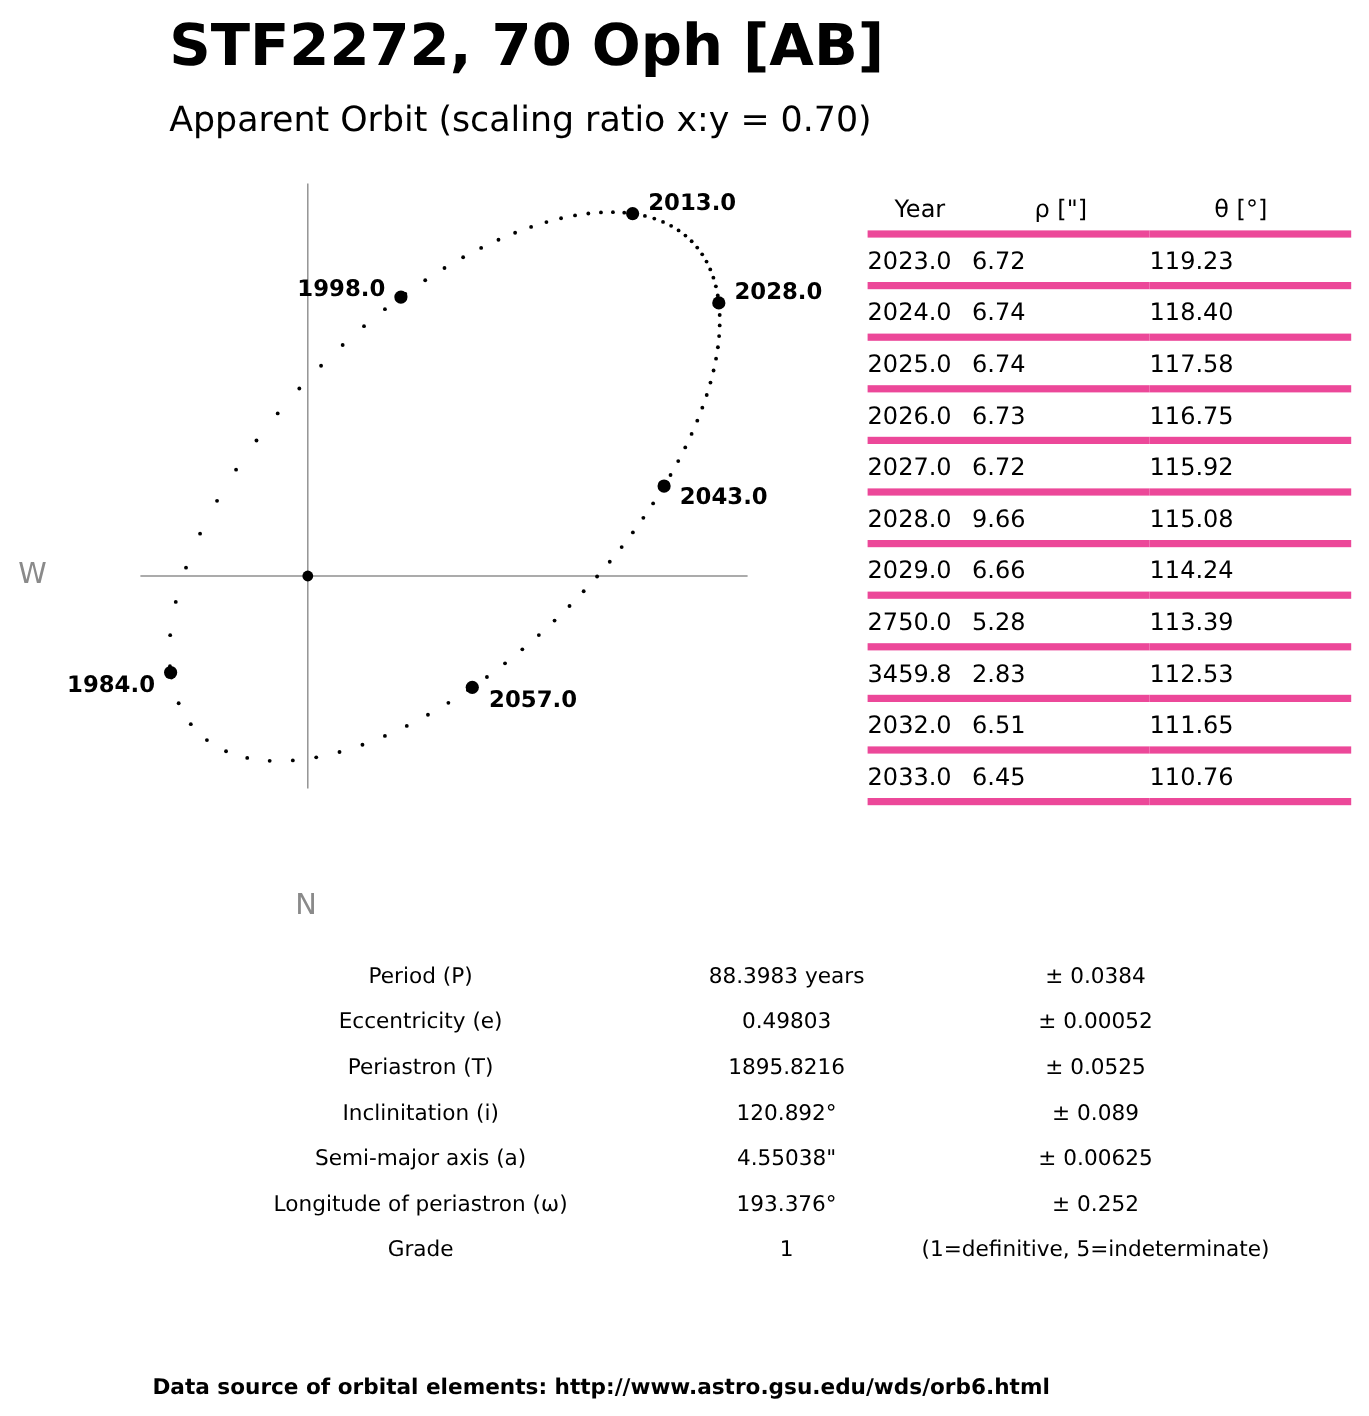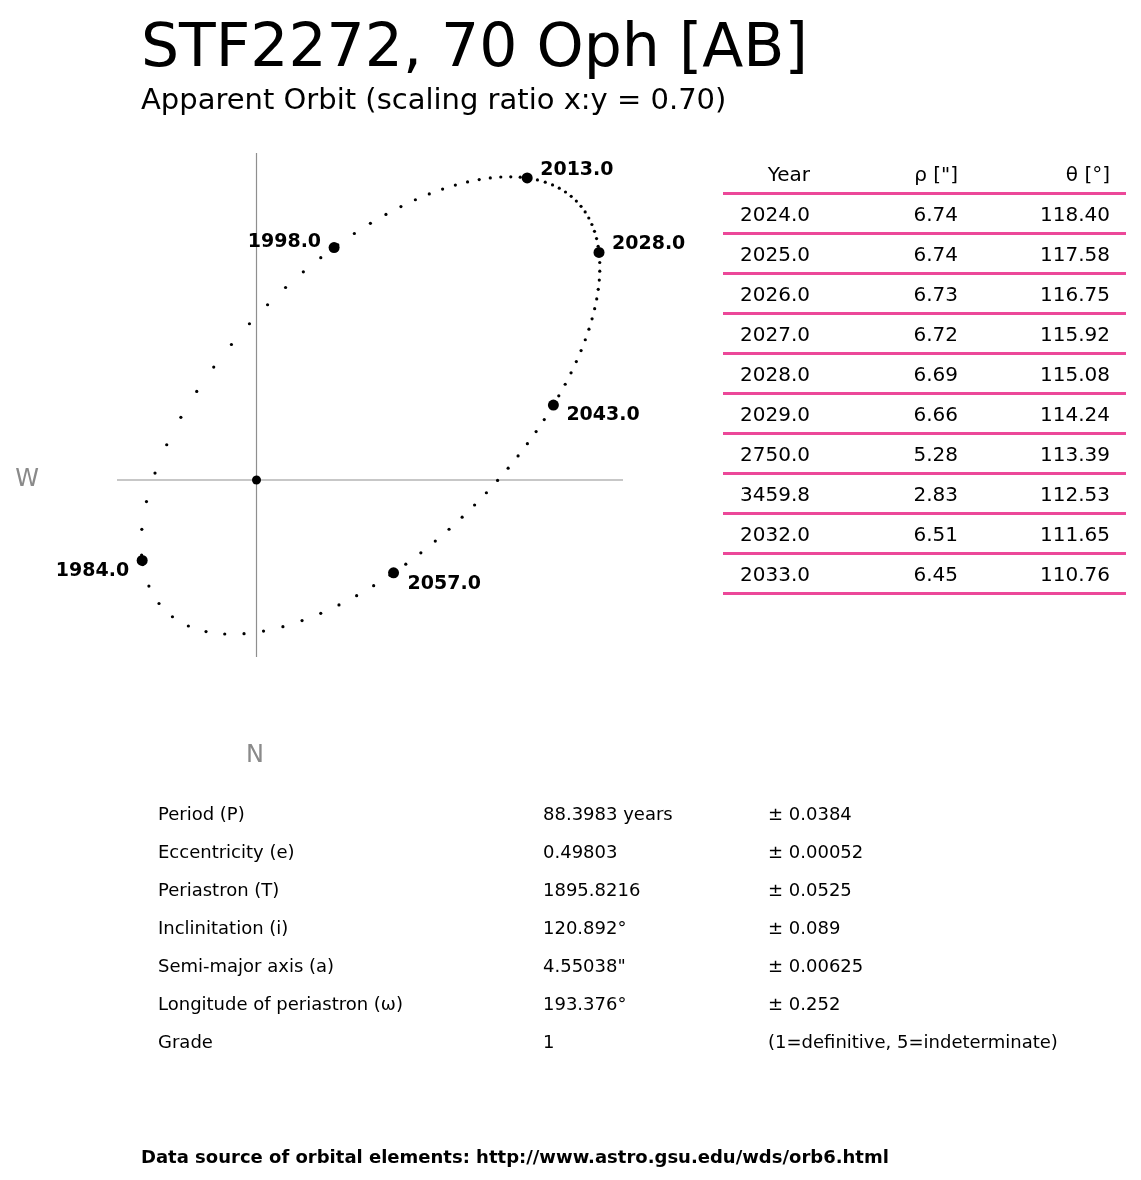--- a/index.html
+++ b/index.html
@@ -1,38 +1,38 @@
 <!DOCTYPE html>
 <html><head>
 <meta charset="utf-8">
 <style>
   html,body { margin:0; padding:0; background:#ffffff; }
   .page {
     position:relative; width:1141px; height:1180px; background:#ffffff;
     font-family:"DejaVu Sans", sans-serif; color:#000; overflow:hidden;
   }
-  .title    { position:absolute; left:141px; top:10px;  font-size:60px; font-weight:normal; white-space:nowrap; }
+  .title    { position:absolute; left:141px; top:10px;  font-size:48px; font-weight:bold; white-space:nowrap; }
   .subtitle { position:absolute; left:141px; top:82px;  font-size:29px; white-space:nowrap; }
   svg.orbit { position:absolute; left:0; top:140px; }
 
   .axis-line { stroke:#8f8f8f; stroke-width:1.2; }
   .axis-label { font-family:"DejaVu Sans", sans-serif; font-size:24px; fill:#8a8a8a; }
   .epoch-label { font-family:"DejaVu Sans", sans-serif; font-size:19px; font-weight:bold; fill:#000; }
 
   table.eph { position:absolute; left:723px; top:155px; border-collapse:collapse; table-layout:fixed; }
   table.eph th, table.eph td {
-    font-weight:normal; font-size:20px; text-align:right; height:37px;
-    padding:0; vertical-align:middle; border-bottom:3px solid #ec4899; white-space:nowrap;
+    font-weight:normal; font-size:20px; height:37px;
+    padding:0; vertical-align:middle; border-bottom:6px solid #ec4899; white-space:nowrap;
   }
   table.eph td.c3, table.eph th.c3 { padding-right:16px; }
 
   .elements { position:absolute; left:158px; top:794px; }
-  .el-row { display:grid; grid-template-columns:385px 225px auto; height:38px; align-items:center; font-size:18px; white-space:nowrap; }
-
-  .footer { position:absolute; left:141px; top:1146px; font-size:18px; font-weight:bold; white-space:nowrap; }
+  .el-row { display:grid; grid-template-columns:385px 225px auto; height:38px; align-items:center; font-size:18px; white-space:nowrap;text-align:center; }
+
+  .footer { position:absolute; left:127px; top:1146px; font-size:18px; font-weight:bold; white-space:nowrap; }
 </style>
 </head>
 <body>
 
 <div class="page">
 
   <div class="title">STF2272, 70 Oph [AB]</div>
   <div class="subtitle">Apparent Orbit (scaling ratio x:y = 0.70)</div>
 
   <svg id="orbit-svg" class="orbit" width="700" height="670" viewBox="0 0 700 670">
@@ -156,20 +156,25 @@
       </colgroup>
     <thead>
       <tr>
         <th class="c1">Year</th>
         <th class="c2">ρ ["]</th>
         <th class="c3">θ [°]</th>
       </tr>
     </thead>
     <tbody>
       <tr>
+        <td class="c1">2023.0</td>
+        <td class="c2">6.72</td>
+        <td class="c3">119.23</td>
+      </tr>
+      <tr>
         <td class="c1">2024.0</td>
         <td class="c2">6.74</td>
         <td class="c3">118.40</td>
       </tr>
       <tr>
         <td class="c1">2025.0</td>
         <td class="c2">6.74</td>
         <td class="c3">117.58</td>
       </tr>
       <tr>
@@ -177,21 +182,21 @@
         <td class="c2">6.73</td>
         <td class="c3">116.75</td>
       </tr>
       <tr>
         <td class="c1">2027.0</td>
         <td class="c2">6.72</td>
         <td class="c3">115.92</td>
       </tr>
       <tr>
         <td class="c1">2028.0</td>
-        <td class="c2">6.69</td>
+        <td class="c2">9.66</td>
         <td class="c3">115.08</td>
       </tr>
       <tr>
         <td class="c1">2029.0</td>
         <td class="c2">6.66</td>
         <td class="c3">114.24</td>
       </tr>
       <tr>
         <td class="c1">2750.0</td>
         <td class="c2">5.28</td>

